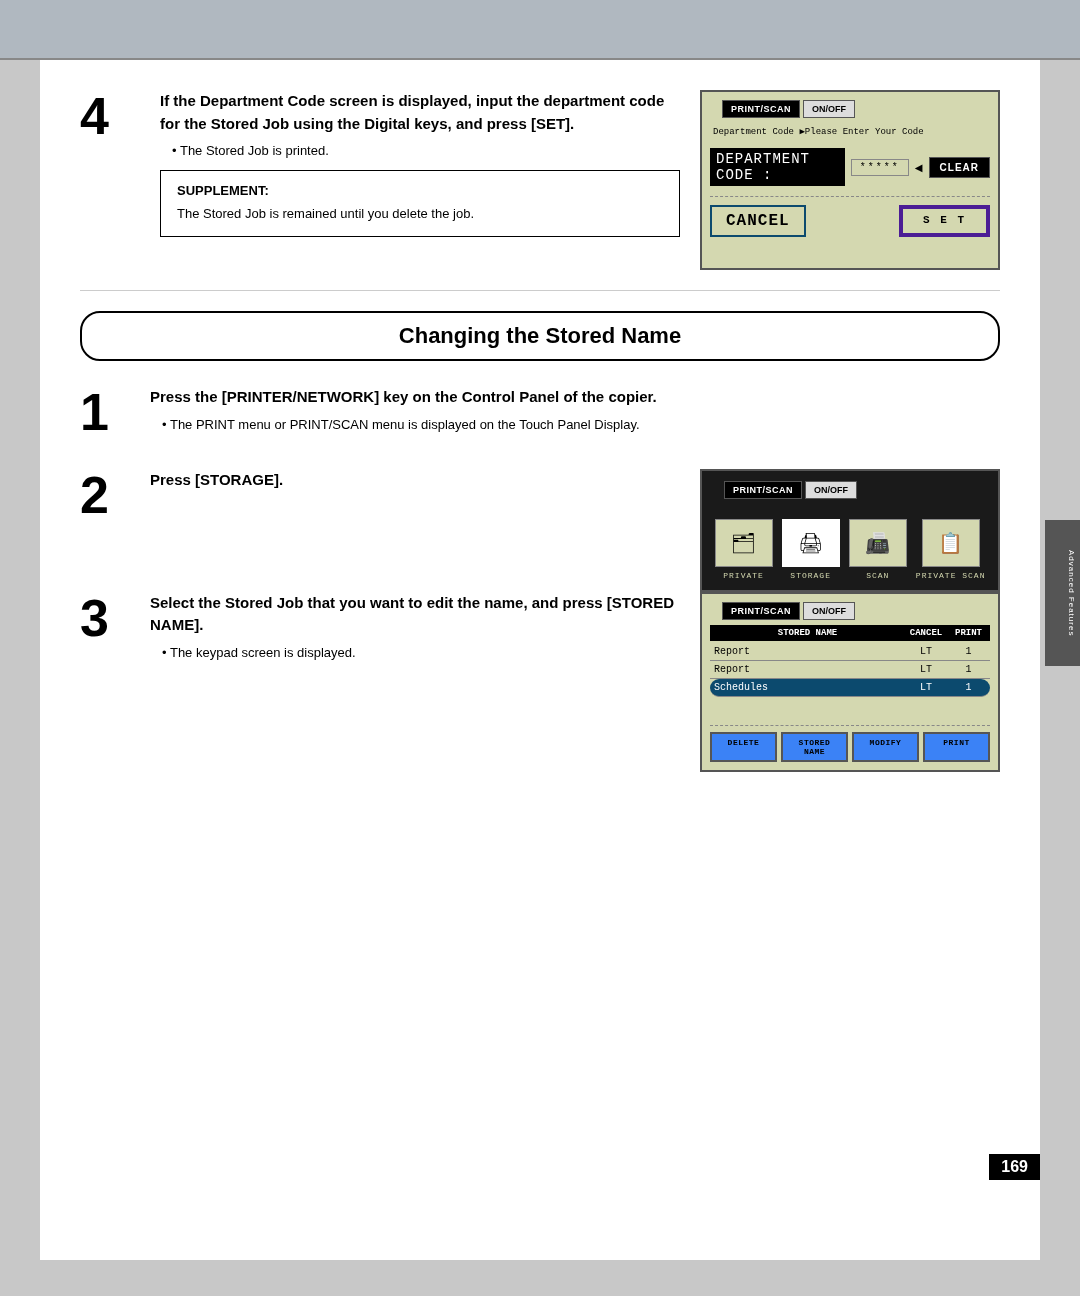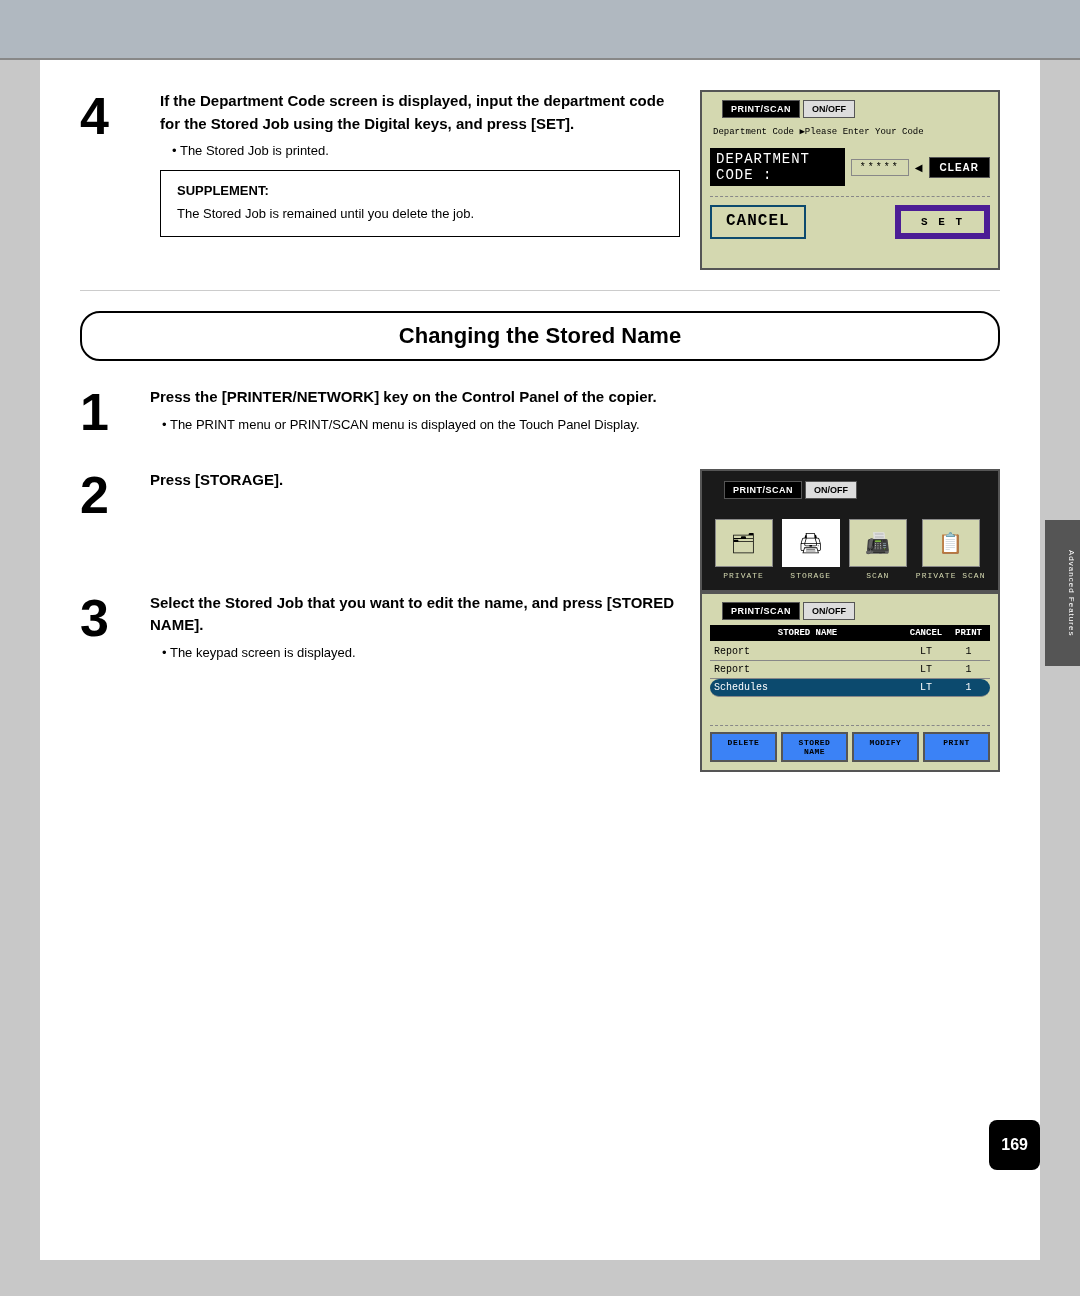--- a/index.html
+++ b/index.html
@@ -177,21 +177,21 @@
       border: 2px solid #0c4a6e;
       font-size: 16px;
       font-weight: bold;
       font-family: Liberation Mono, monospace;
       padding: 5px 14px;
       letter-spacing: 1px;
     }
 
     .lcd-set-btn {
       background: #d4d8b0;
-      border: 6px solid #4c1d95;
+      border: 4px solid #4c1d95;
       font-size: 11px;
       font-weight: bold;
       font-family: 'Courier New', monospace;
       padding: 5px 20px;
       letter-spacing: 2px;
     }
 
     
     .section-header {
       border: 2px solid #000;
@@ -351,29 +351,28 @@
       padding: 4px 6px;
       text-align: center;
       flex: 1;
       letter-spacing: 0.5px;
     }
 
     
     .page-number-badge {
       position: absolute;
       right: 0;
-      bottom: 90px;
+      bottom: 80px;
       background: #000;
       color: #fff;
       font-size: 16px;
       font-weight: bold;
-      padding: 16px 12px;
+      padding: 4px 12px;
       min-width: 50px;
       text-align: center;
-      border-radius: 8px;
     }
 
     .right-tab {
       position: absolute;
       right: -40px;
       top: 460px;
       width: 35px;
       background: #555;
       color: #fff;
       font-size: 8px;

